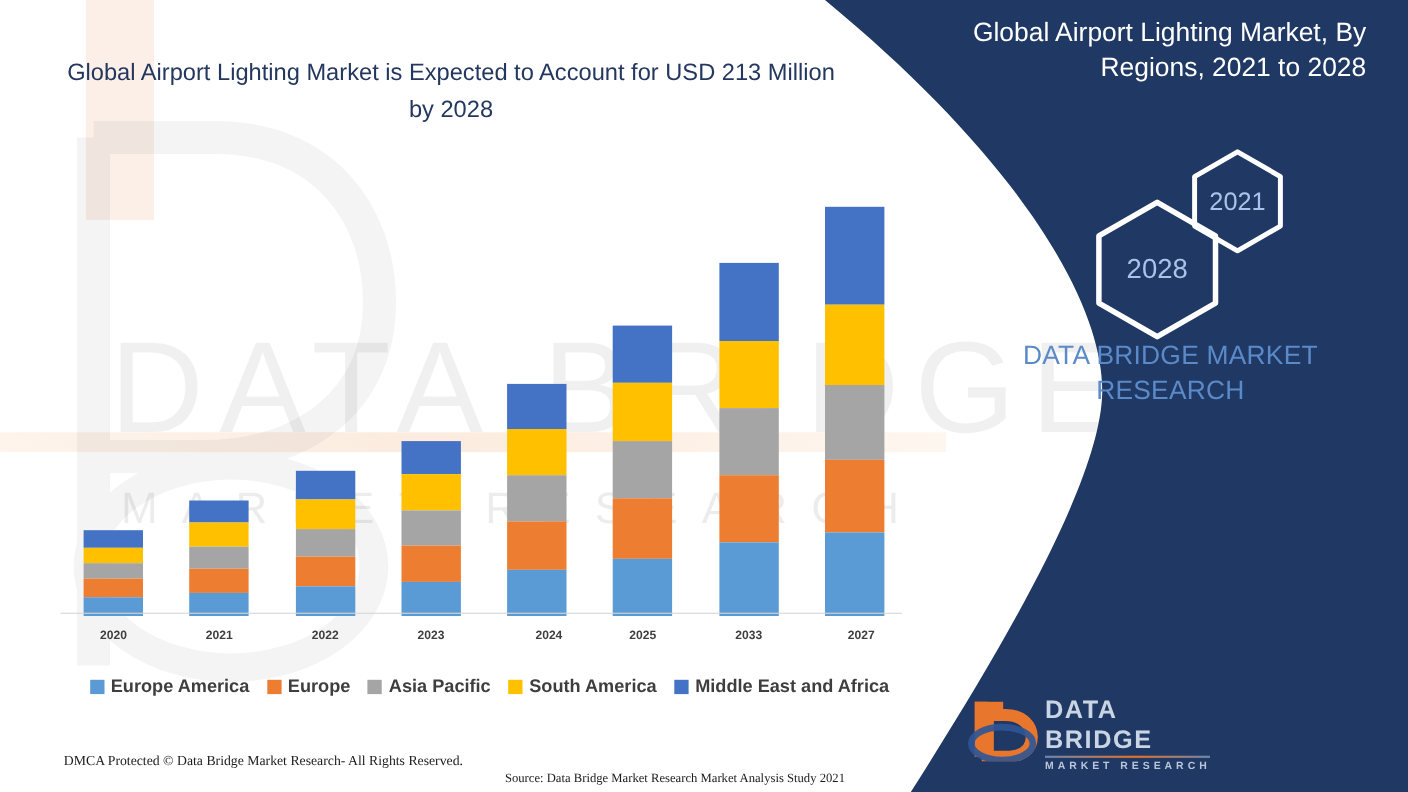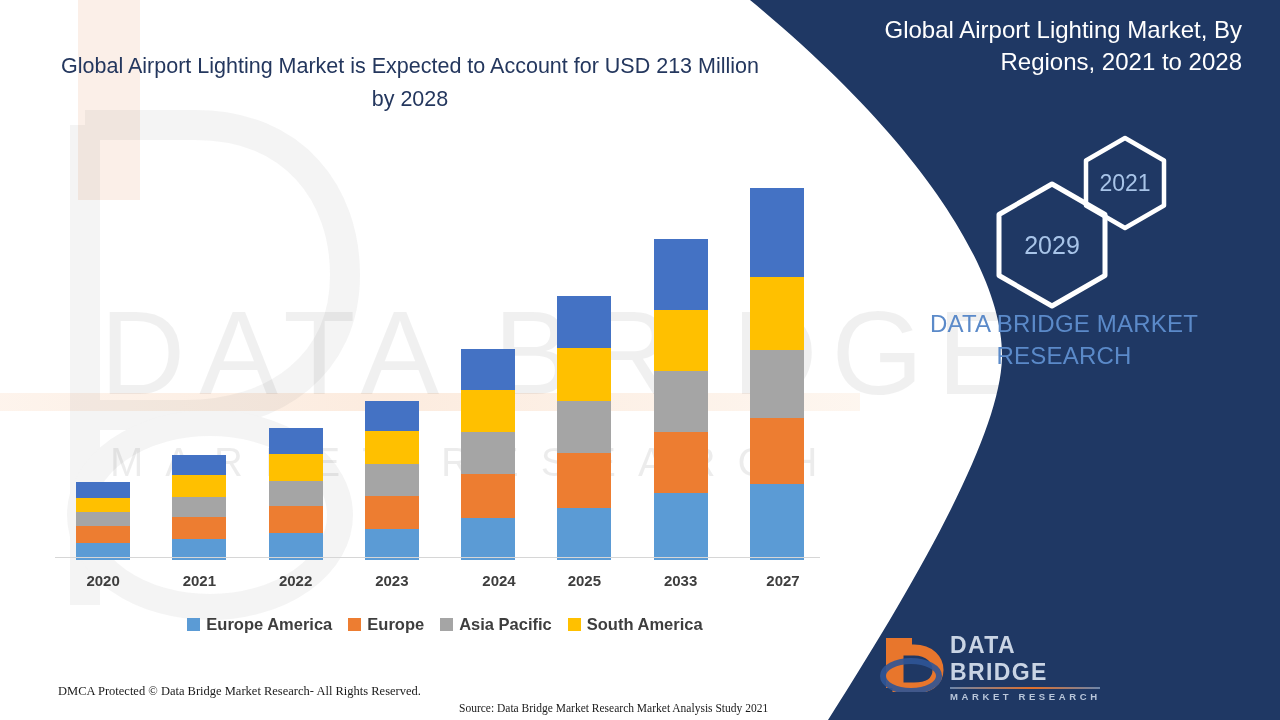--- a/index.html
+++ b/index.html
@@ -93,21 +93,21 @@
     position:absolute; bottom:0; width:54px;
     display:flex; flex-direction:column-reverse;
   }
   .seg{ width:100%; }
 
   #x-axis{
     position:absolute; left:55px; top:572px; width:770px; height:30px;
   }
   .xtick{
     position:absolute; width:80px; text-align:center;
-    color:#3e3e3e; font-size:15px; font-weight:700;
+    color:#3e3e3e; font-size:11px; font-weight:700;
   }
 
   #legend{
     position:absolute; left:55px; top:615px; width:780px;
     display:flex; align-items:center; justify-content:center; gap:16px;
   }
   .legend-item{ display:flex; align-items:center; gap:6px; }
   .legend-swatch{ width:13px; height:13px; }
   .legend-label{ color:#3e3e3e; font-size:16.5px; font-weight:700; white-space:nowrap; }
 
@@ -216,37 +216,41 @@
       <span class="legend-label">Europe</span>
     </div>
     <div class="legend-item">
       <span class="legend-swatch" style="background: rgb(165, 165, 165);"></span>
       <span class="legend-label">Asia Pacific</span>
     </div>
     <div class="legend-item">
       <span class="legend-swatch" style="background: rgb(255, 192, 0);"></span>
       <span class="legend-label">South America</span>
     </div>
+    <div class="legend-item">
+      <span class="legend-swatch" style="background: rgb(68, 114, 196);"></span>
+      <span class="legend-label">Middle East and Africa</span>
+    </div>
   </div>
 
 <div id="right-panel"></div>
 <div id="panel-title">Global Airport Lighting Market, By Regions, 2021 to 2028</div>
 
 <div class="hex" id="hex-2021">
   <svg viewBox="0 0 84 96" width="84" height="96">
     <polygon points="42,3 81,25.5 81,70.5 42,93 3,70.5 3,25.5" fill="none" stroke="#ffffff" stroke-width="4.5" stroke-linejoin="round"></polygon>
   </svg>
   <span>2021</span>
 </div>
 
 <div class="hex" id="hex-2028">
   <svg viewBox="0 0 114 130" width="114" height="130">
     <polygon points="57,4 110,34.5 110,95.5 57,126 4,95.5 4,34.5" fill="none" stroke="#ffffff" stroke-width="5" stroke-linejoin="round"></polygon>
   </svg>
-  <span>2029</span>
+  <span>2028</span>
 </div>
 
 <div id="brand-name">DATA BRIDGE MARKET RESEARCH</div>
 
 <div id="logo-wrap">
   <svg width="66" height="62" viewBox="0 0 66 62">
     <path d="M8 8 L8 58 L20 58 L20 8 Z" fill="#E8762C"></path>
     <path d="M8 8 L34 8 L34 20 L20 20 Z" fill="#E8762C"></path>
     <path d="M20 20 L36 20 C52 20 60 30 60 40 C60 52 50 58 36 58 L20 58 Z" fill="none" stroke="#E8762C" stroke-width="11"></path>
     <ellipse cx="33" cy="46" rx="28" ry="15" fill="none" stroke="#2f5596" stroke-width="6" opacity="0.9"></ellipse>

